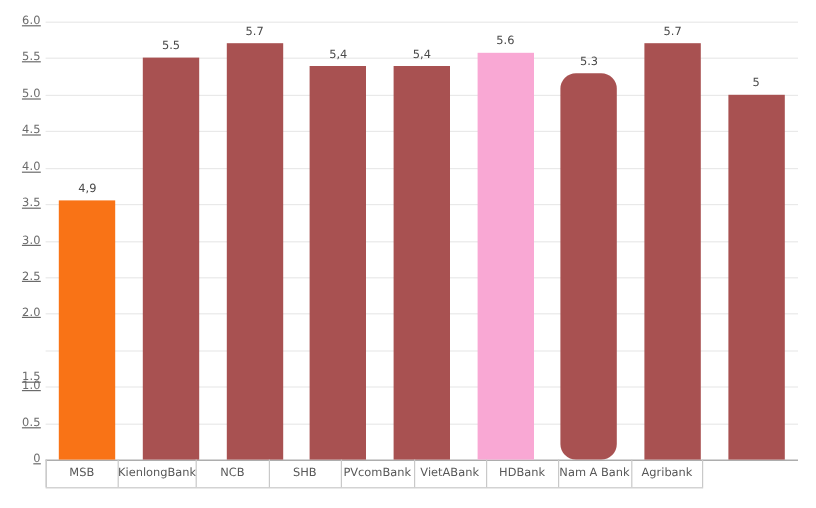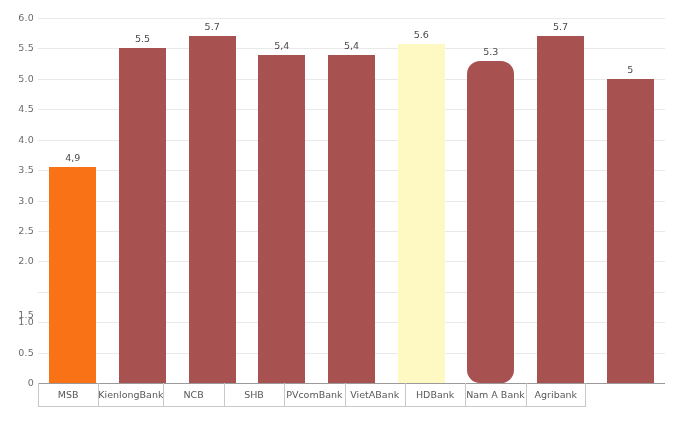--- a/index.html
+++ b/index.html
@@ -25,20 +25,21 @@
 
   .y-label{
     position:absolute;
     right:646px;
     width:30px;
     text-align:right;
     font-size:9.5px;
     color:#6b6b6b;
     letter-spacing:.2px;
     white-space:nowrap;
+    text-decoration:underline;
   }
 
   
   .bars-layer{
     position:absolute;left:0;top:0;width:100%;height:100%;
     display:flex;
     align-items:flex-end;
   }
   .bar-slot{
     flex:1 1 0;
@@ -139,21 +140,21 @@
           <div class="bar" style="height: 328.5px; background: rgb(168, 81, 81);">
             <span class="bar-value">5,4</span>
           </div>
         </div>
         <div class="bar-slot">
           <div class="bar" style="height: 328.5px; background: rgb(168, 81, 81);">
             <span class="bar-value">5,4</span>
           </div>
         </div>
         <div class="bar-slot">
-          <div class="bar" style="height: 339px; background: #fef9c3;">
+          <div class="bar" style="height: 339px; background: #f9a8d4;">
             <span class="bar-value">5.6</span>
           </div>
         </div>
         <div class="bar-slot">
           <div class="bar" style="height: 322.417px; background: rgb(168, 81, 81); border-radius: 13px;">
             <span class="bar-value">5.3</span>
           </div>
         </div>
         <div class="bar-slot">
           <div class="bar" style="height: 346.75px; background: rgb(168, 81, 81);">

